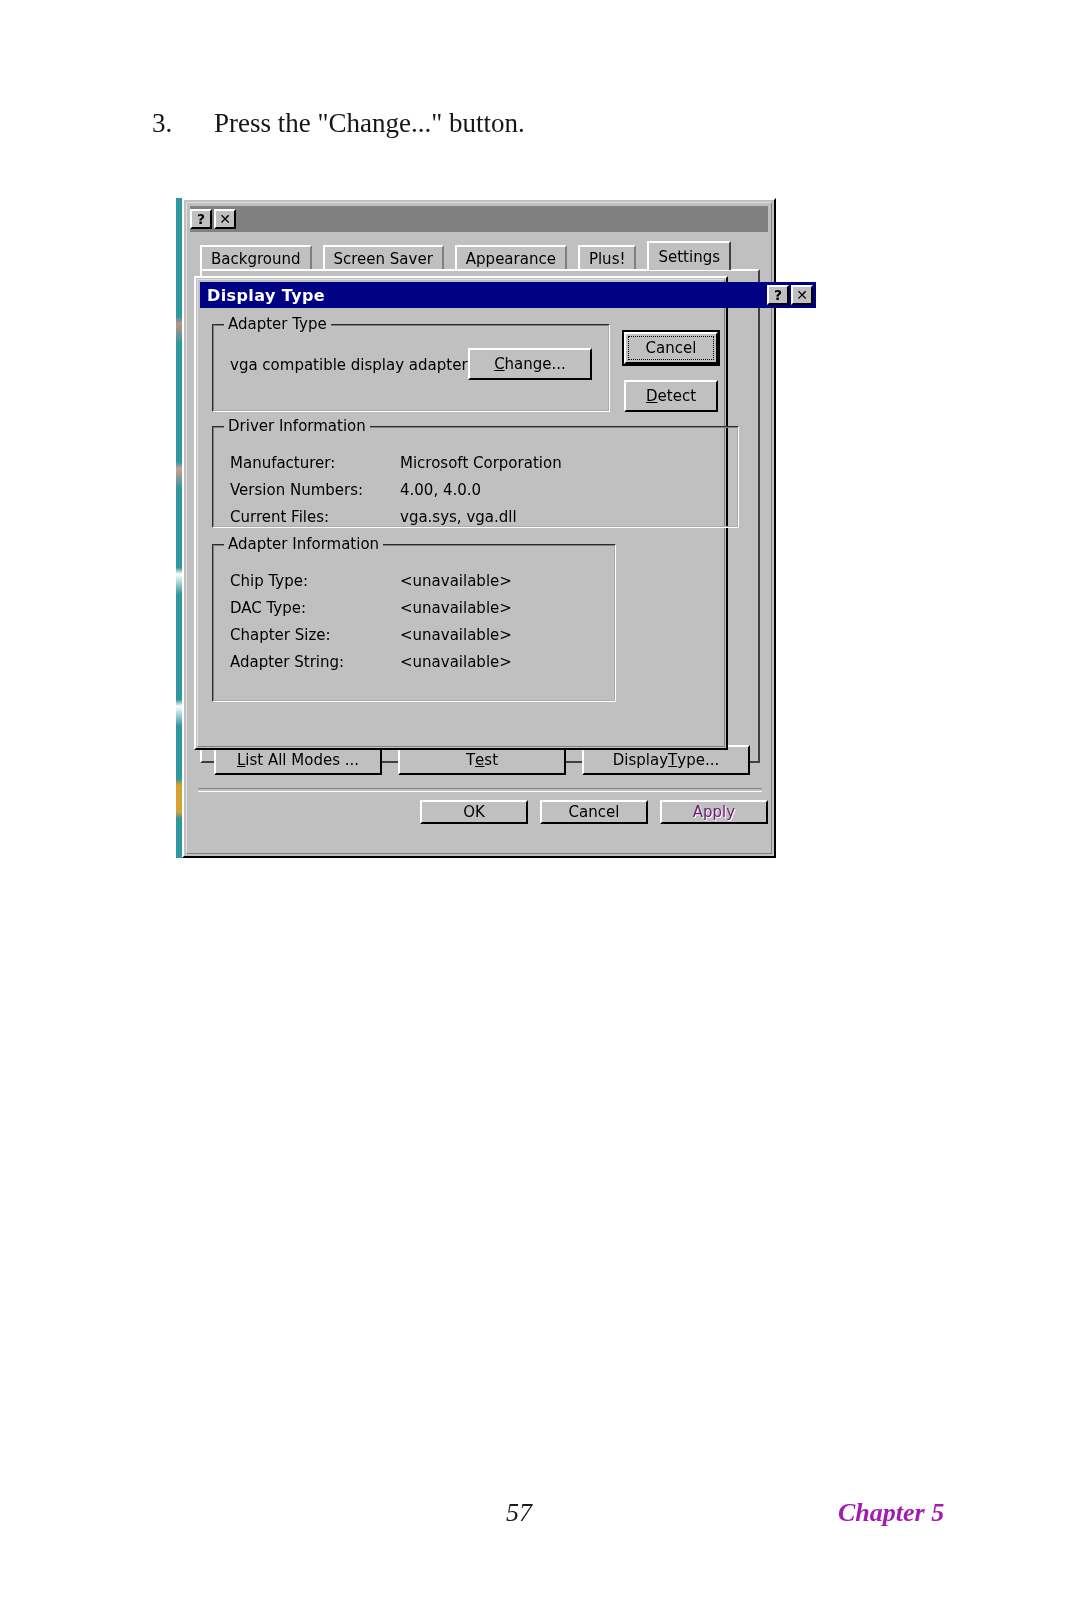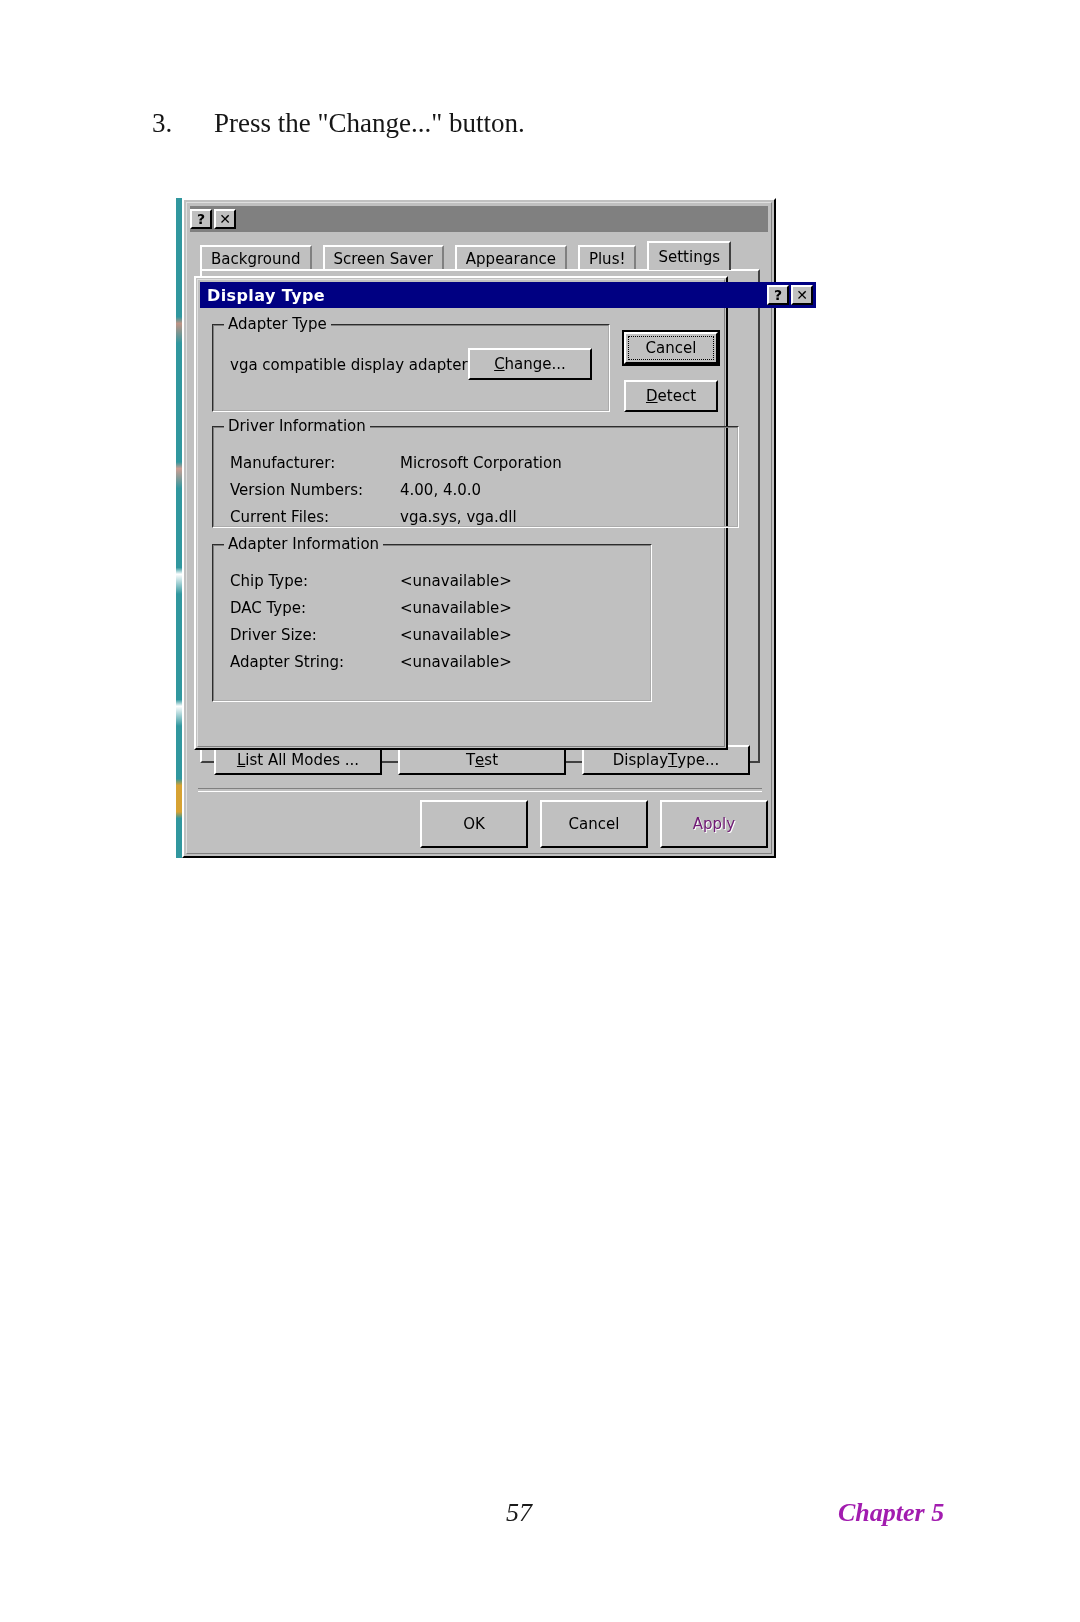--- a/index.html
+++ b/index.html
@@ -209,21 +209,21 @@
     border-bottom: 1px solid #ffffff;
   }
 
   .dlg-btnrow {
     position: absolute;
     left: 236px; top: 600px;
     width: 348px; height: 34px;
     display: flex;
     gap: 12px;
   }
-  .dlg-btnrow .btn { width: 108px; height: 48px; }
+  .dlg-btnrow .btn { width: 108px; height: 24px; }
   .modal-box {
     position: absolute;
     left: 194px;
     top: 276px;
     width: 534px;
     height: 474px;
     background: #c0c0c0;
     border-top: 2px solid #ffffff;
     border-left: 2px solid #ffffff;
     border-right: 2px solid #000000;
@@ -393,34 +393,34 @@
           <td>4.00, 4.0.0</td>
         </tr>
         <tr>
           <td class="lbl">Current Files:</td>
           <td>vga.sys, vga.dll</td>
         </tr>
       </tbody>
     </table>
   </div>
 
-  <div class="group" style="left:16px; top:266px; width:440px; height:158px;">
+  <div class="group" style="left:16px; top:266px; width:404px; height:158px;">
     <div class="glegend">Adapter Information</div>
     <table class="infotable">
       <tbody>
         <tr>
           <td class="lbl">Chip Type:</td>
           <td>&lt;unavailable&gt;</td>
         </tr>
         <tr>
           <td class="lbl">DAC Type:</td>
           <td>&lt;unavailable&gt;</td>
         </tr>
         <tr>
-          <td class="lbl">Driver Size:</td>
+          <td class="lbl">Chapter Size:</td>
           <td>&lt;unavailable&gt;</td>
         </tr>
         <tr>
           <td class="lbl">Adapter String:</td>
           <td>&lt;unavailable&gt;</td>
         </tr>
       </tbody>
     </table>
   </div>
 </div>

